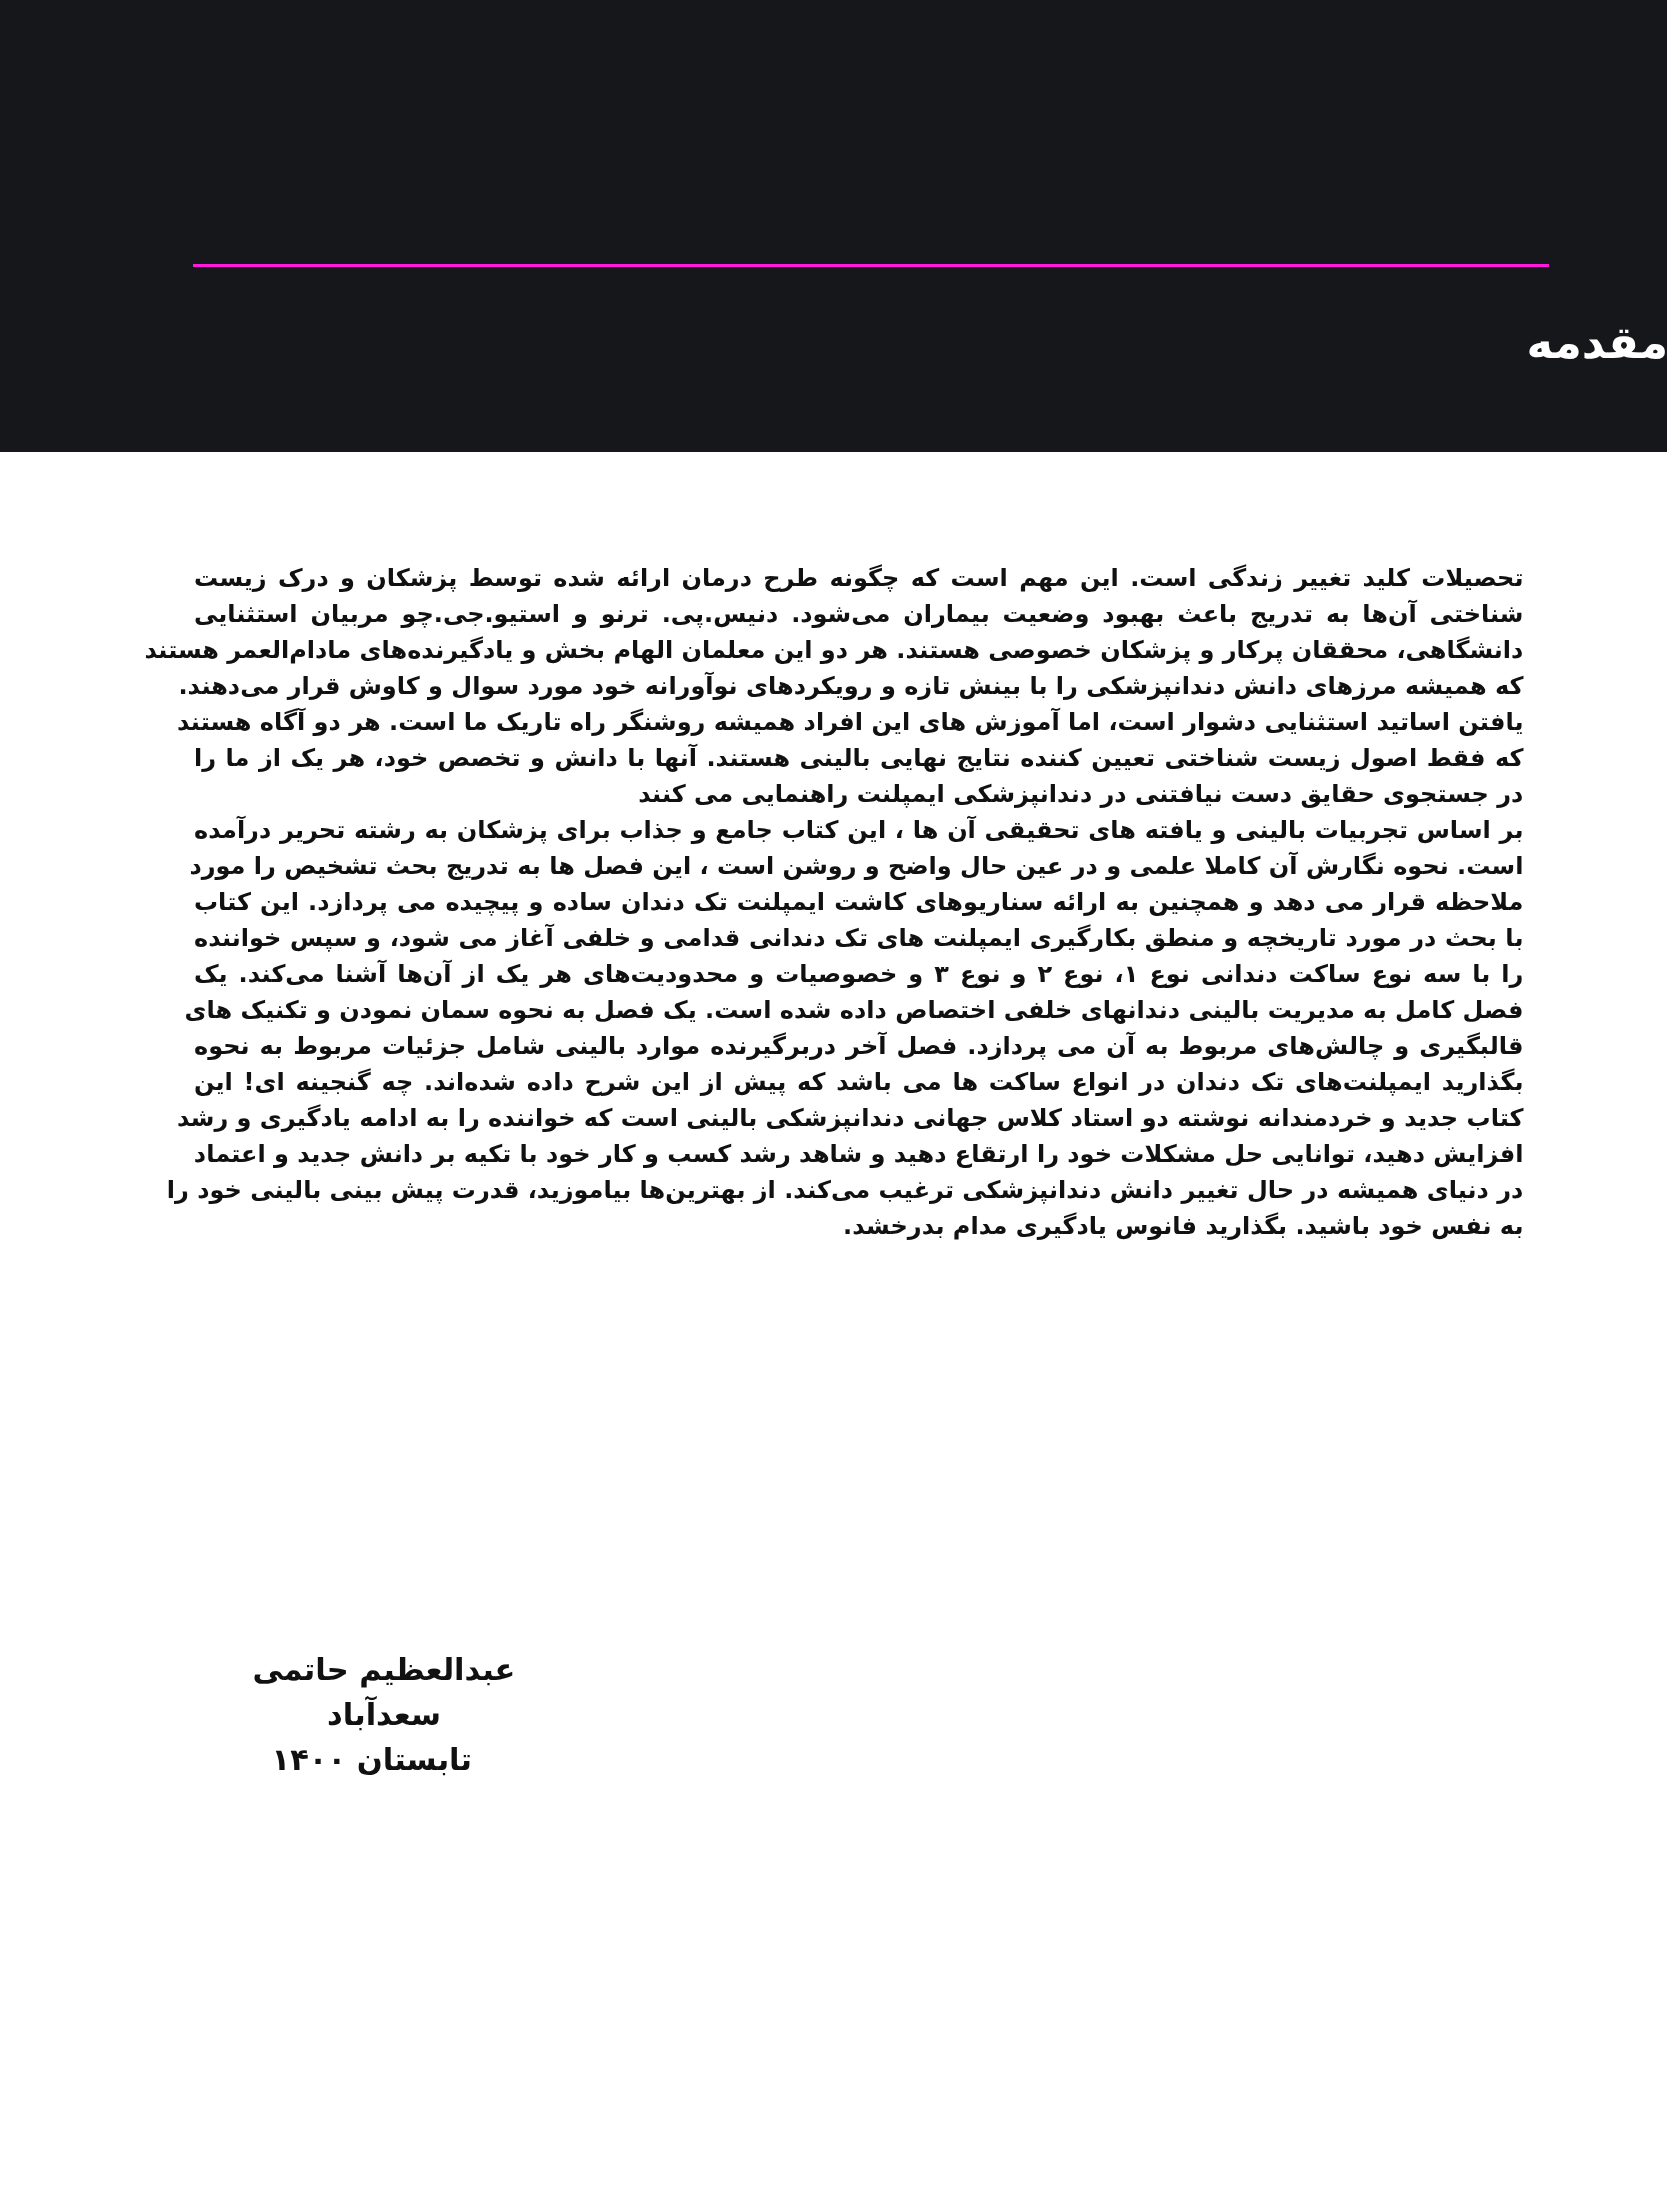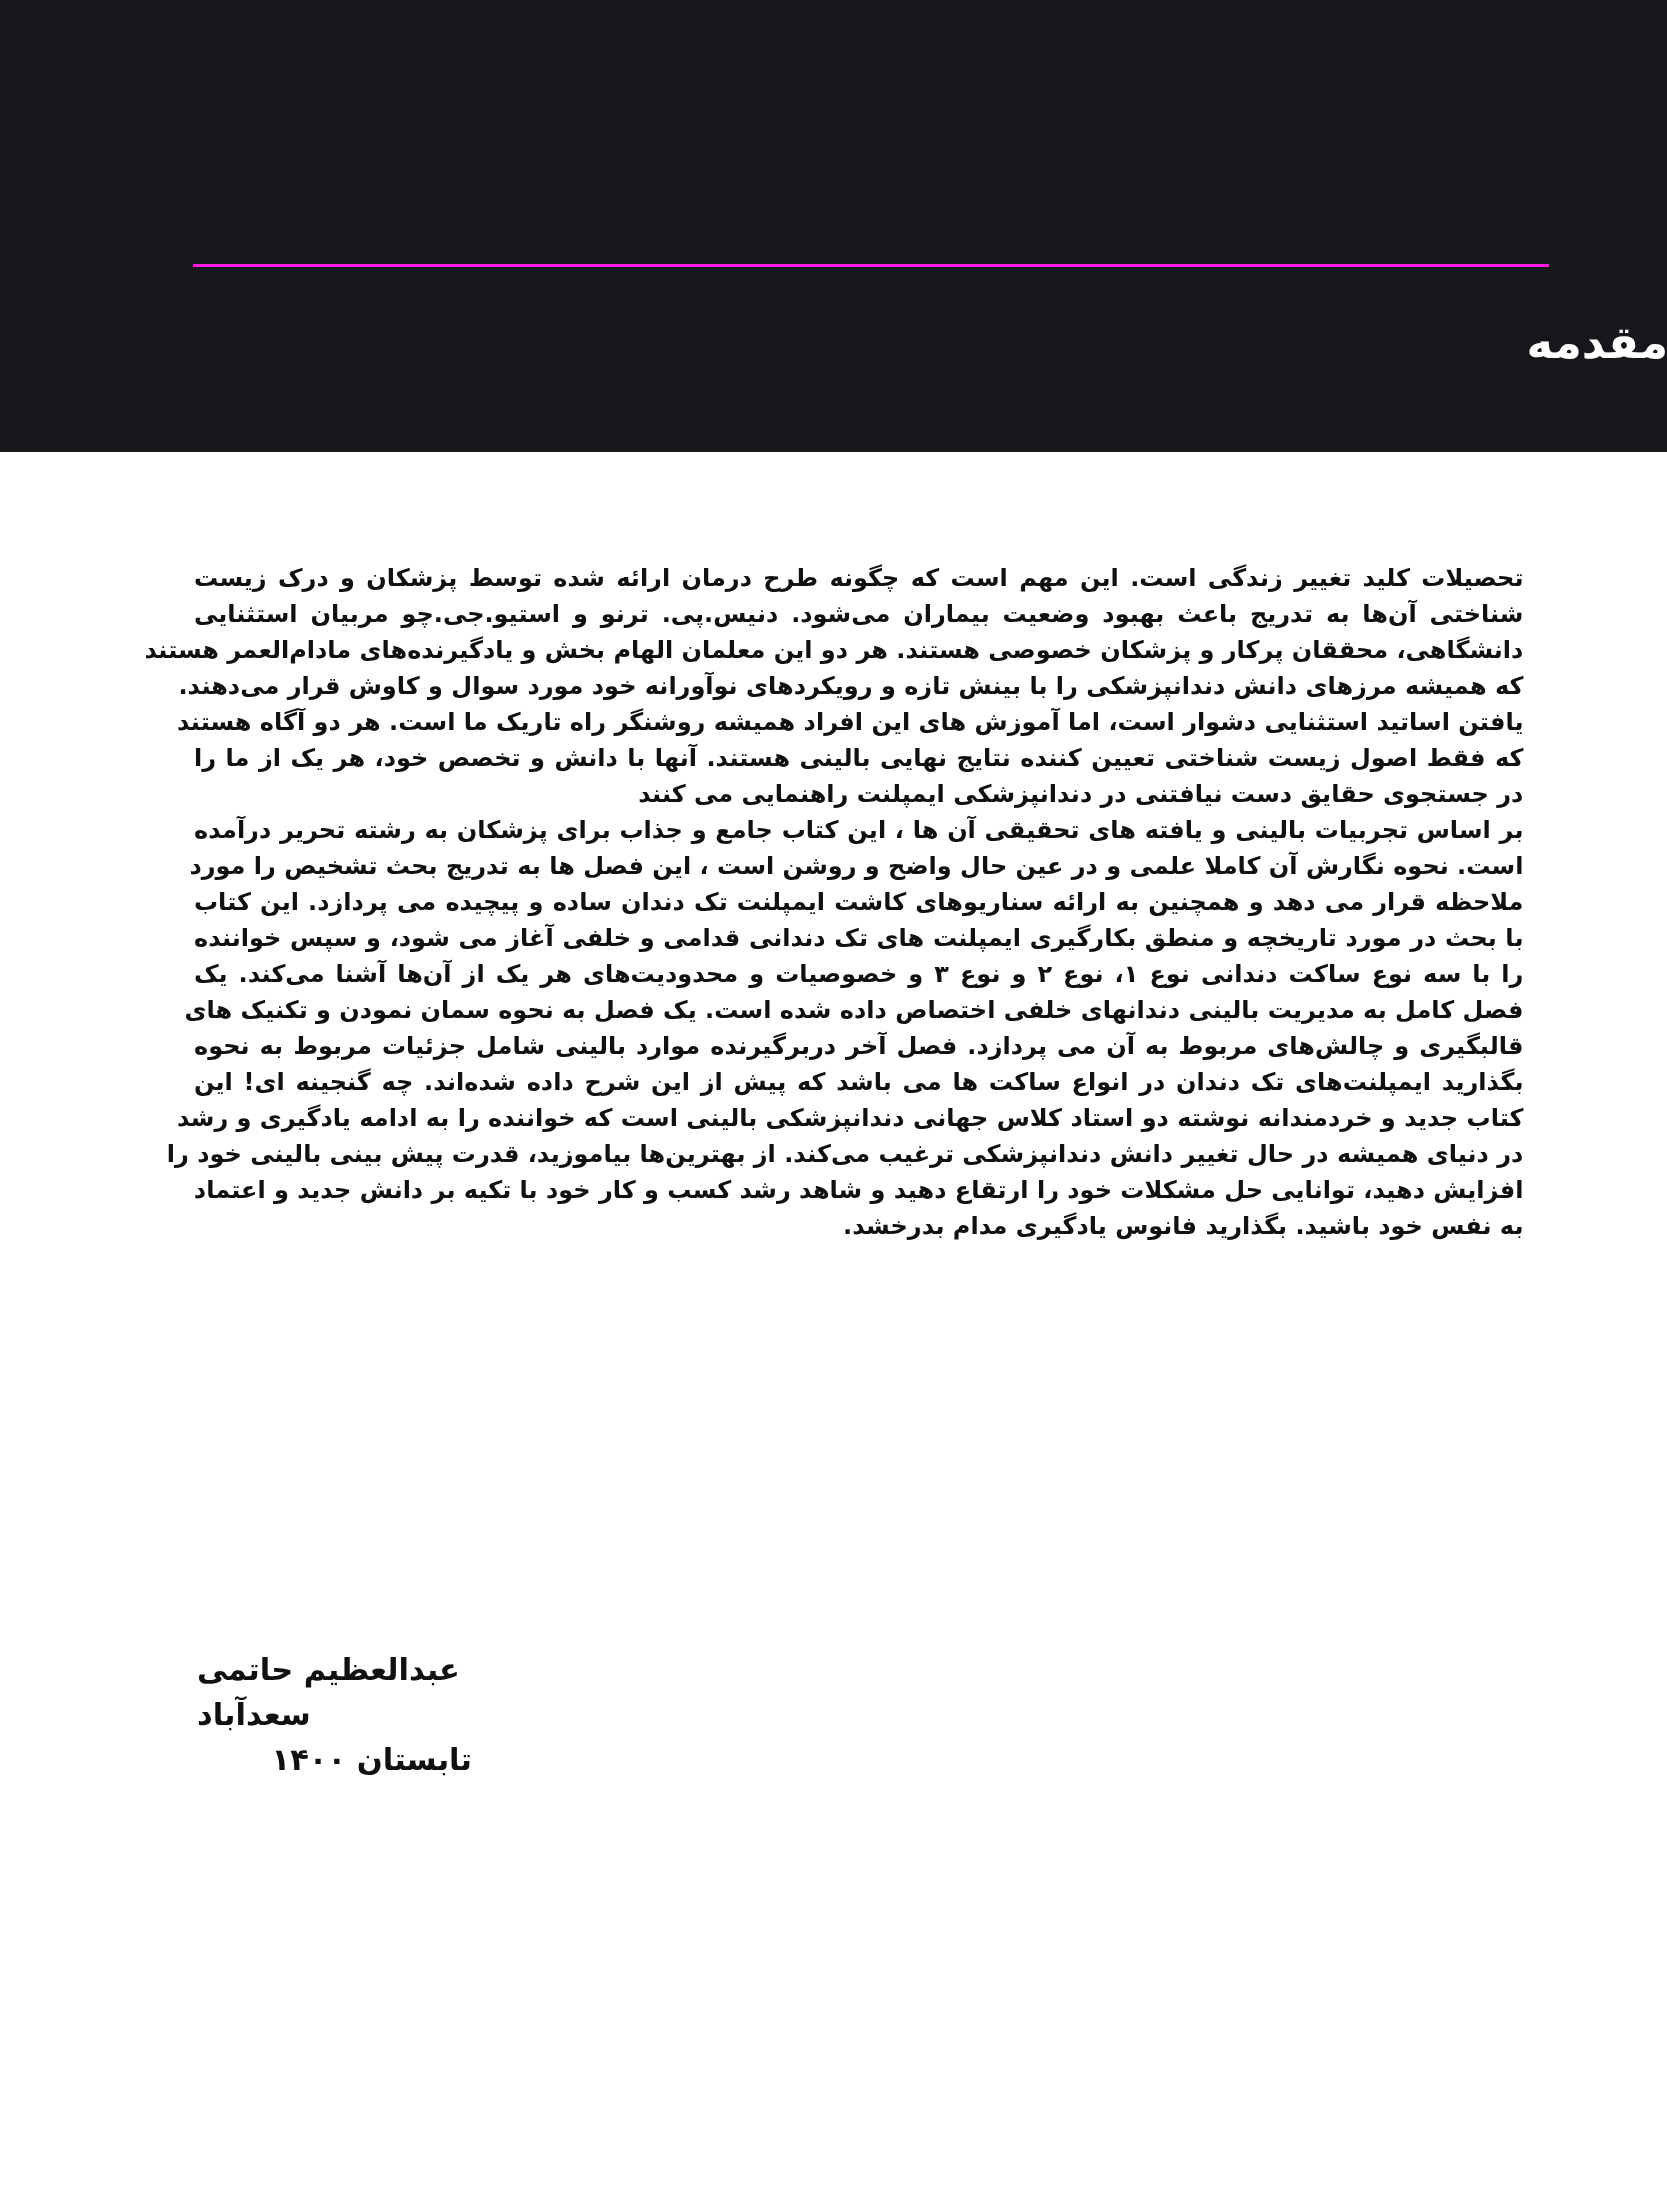--- a/index.html
+++ b/index.html
@@ -69,21 +69,21 @@
     top: 1647px;
     width: 374px;
     direction: rtl;
     color: #111111;
     font-weight: bold;
     font-size: 30.5px;
     line-height: 45px;
   }
   .signature .author {
     display: block;
-    text-align: left;
+    text-align: center;
   }
   .signature .date {
     display: block;
     text-align: right;
     padding-right: 99px;
   }
 </style>
 </head>
 <body>
 
@@ -105,22 +105,22 @@
   <p class="para-2">
     <span class="line">بر اساس تجربیات بالینی و یافته های تحقیقی آن ها ، این کتاب جامع و جذاب  برای پزشکان به رشته تحریر درآمده</span>
     <span class="line">است. نحوه نگارش آن کاملا علمی و در عین حال واضح و روشن است ، این فصل ها به تدریج بحث تشخیص را مورد</span>
     <span class="line">ملاحظه قرار می دهد و همچنین به ارائه سناریوهای کاشت ایمپلنت تک دندان ساده و پیچیده می پردازد.  این کتاب</span>
     <span class="line">با بحث در مورد تاریخچه و منطق بکارگیری ایمپلنت های تک دندانی قدامی و خلفی آغاز می شود، و سپس خواننده</span>
     <span class="line">را با سه نوع ساکت دندانی  نوع ۱، نوع ۲ و نوع ۳ و خصوصیات و محدودیت‌های هر یک از آن‌ها آشنا می‌کند.  یک</span>
     <span class="line">فصل کامل به مدیریت بالینی دندانهای خلفی اختصاص داده شده است. یک فصل به نحوه سمان نمودن و تکنیک های</span>
     <span class="line">قالبگیری و چالش‌های مربوط به آن می پردازد.  فصل آخر دربرگیرنده موارد بالینی شامل جزئیات مربوط به نحوه</span>
     <span class="line">بگذارید ایمپلنت‌های  تک دندان در انواع ساکت ها می باشد که پیش از این شرح داده شده‌اند. چه گنجینه ای! این</span>
     <span class="line">کتاب جدید و خردمندانه نوشته دو استاد کلاس جهانی دندانپزشکی بالینی است که خواننده را به ادامه یادگیری و رشد</span>
+    <span class="line">افزایش دهید، توانایی حل مشکلات خود را ارتقاع دهید و  شاهد رشد کسب و کار خود با تکیه بر دانش جدید و اعتماد</span>
     <span class="line">در دنیای همیشه در حال تغییر دانش دندانپزشکی ترغیب می‌کند. از بهترین‌ها بیاموزید، قدرت پیش بینی بالینی خود را</span>
-    <span class="line">افزایش دهید، توانایی حل مشکلات خود را ارتقاع دهید و  شاهد رشد کسب و کار خود با تکیه بر دانش جدید و اعتماد</span>
     <span class="line last">به نفس خود باشید.  بگذارید فانوس یادگیری مدام بدرخشد.</span>
   </p>
 </div>
 
 <div class="signature">
   <span class="author">عبدالعظیم حاتمی سعدآباد</span>
   <span class="date">تابستان ۱۴۰۰</span>
 </div>
 
 

